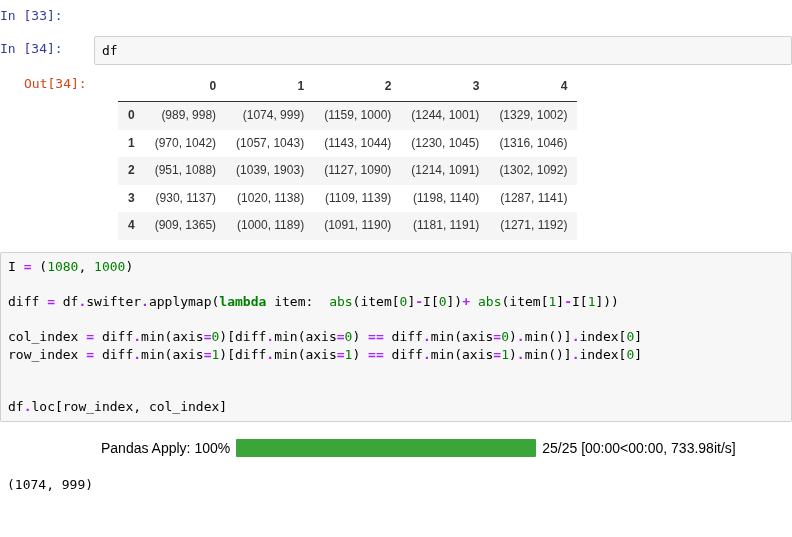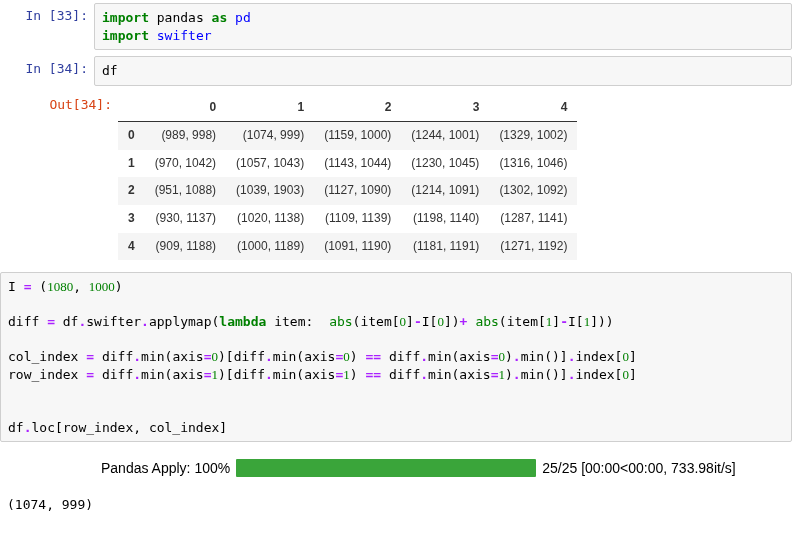--- a/index.html
+++ b/index.html
@@ -11,21 +11,21 @@
     background: #fff;
   }
   .cell {
     display: flex;
     align-items: flex-start;
     padding: 3px 0;
   }
   .prompt {
     width: 88px;
     min-width: 88px;
-    text-align: right;
+    text-align: left;
     font-family: Menlo, Consolas, "DejaVu Sans Mono", monospace;
     font-size: 13px;
     padding: 5px 6px 5px 0;
     line-height: 1.3;
   }
   .prompt-in {
     color: #303F9F;
   }
   .prompt-out {
     color: #D84315;
@@ -50,21 +50,21 @@
     font-size: 13px;
     line-height: 1.3;
   }
   .selected {
     border-left: 4px solid #42A5F5;
     background: #fff;
     margin-left: -4px;
   }
   .kw-green { color: #008000; font-weight: bold; }
   .kw-blue { color: #0000FF; }
-  .num { color: #008000; font-family: Liberation Serif, serif; }
+  .num { color: #008000; }
   .op { color: #AA22FF; font-weight: bold; }
   .builtin { color: #008000; margin-left: 8px; }
 
   .df-wrap {
     padding: 2px 0 6px 0;
   }
   table.df {
     border-collapse: collapse;
     font-family: "Helvetica Neue", Helvetica, Arial, sans-serif;
     font-size: 12px;
@@ -101,22 +101,20 @@
     height: 18px;
     background: #3aa53a;
     border-radius: 1px;
   }
 </style>
 </head>
 <body>
 
 <div class="cell">
   <div class="prompt prompt-in">In [33]:</div>
-  <div class="input-area"><span class="kw-green">import</span><span> pandas </span><span class="kw-green">as</span><span class="kw-blue"> pd</span>
-<span class="kw-green">import</span><span class="kw-blue"> swifter</span></div>
 </div>
 
 <div class="cell">
   <div class="prompt prompt-in">In [34]:</div>
   <div class="input-area"><span>df</span></div>
 </div>
 
 <div class="cell">
   <div class="prompt prompt-out">Out[34]:</div>
   <div class="output-area df-wrap">
@@ -159,21 +157,21 @@
         <tr>
           <th>3</th>
           <td>(930, 1137)</td>
           <td>(1020, 1138)</td>
           <td>(1109, 1139)</td>
           <td>(1198, 1140)</td>
           <td>(1287, 1141)</td>
         </tr>
         <tr>
           <th>4</th>
-          <td>(909, 1188)</td>
+          <td>(909, 1365)</td>
           <td>(1000, 1189)</td>
           <td>(1091, 1190)</td>
           <td>(1181, 1191)</td>
           <td>(1271, 1192)</td>
         </tr>
       </tbody>
     </table>
   </div>
 </div>
 

